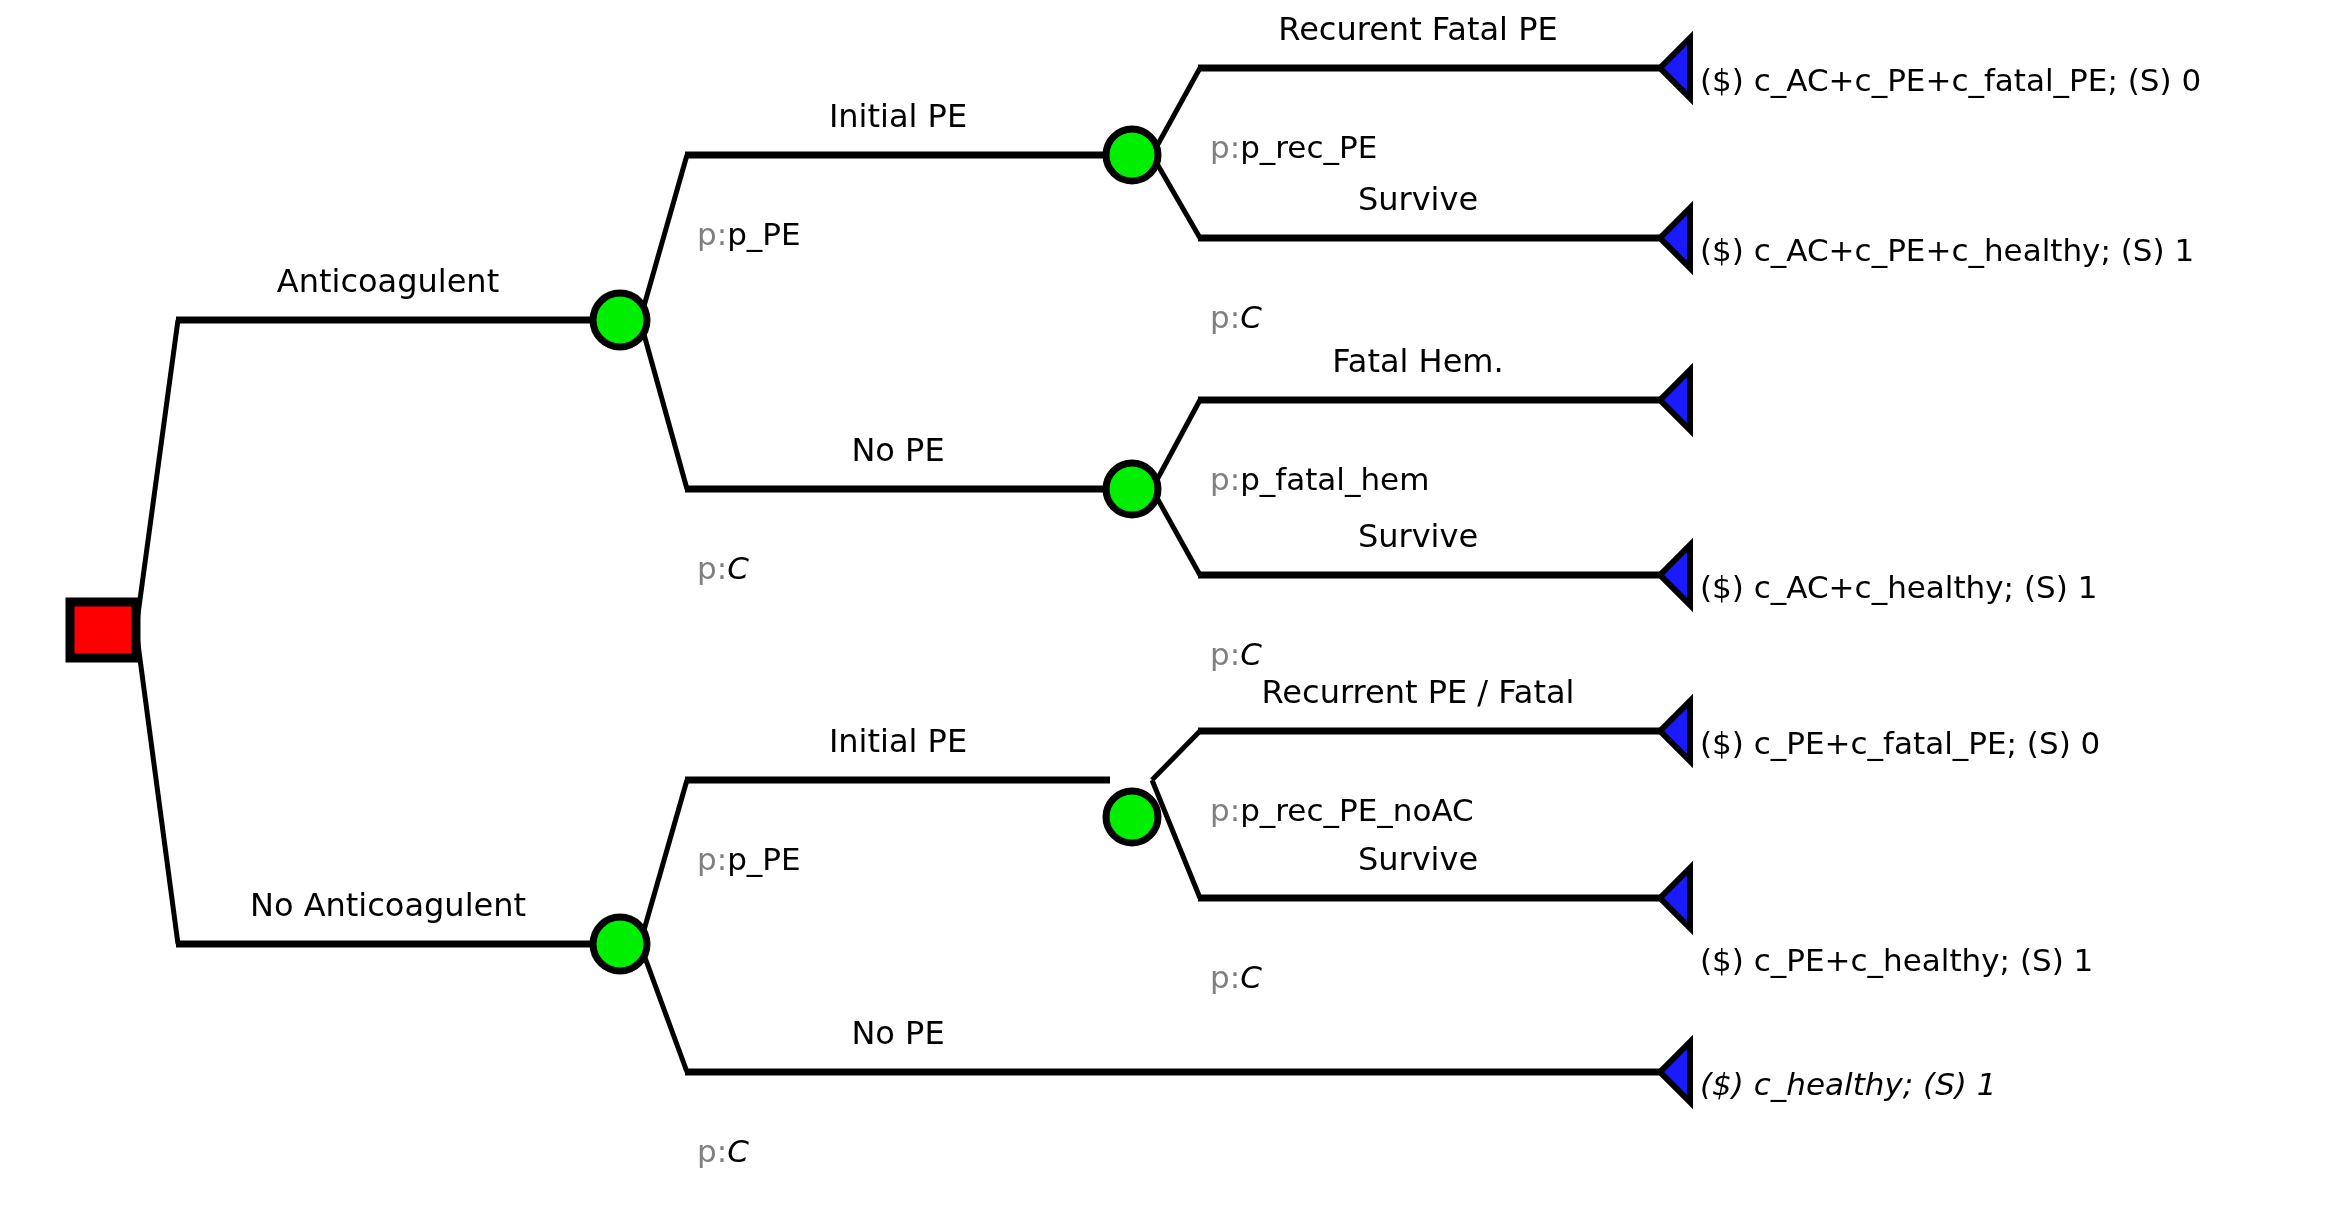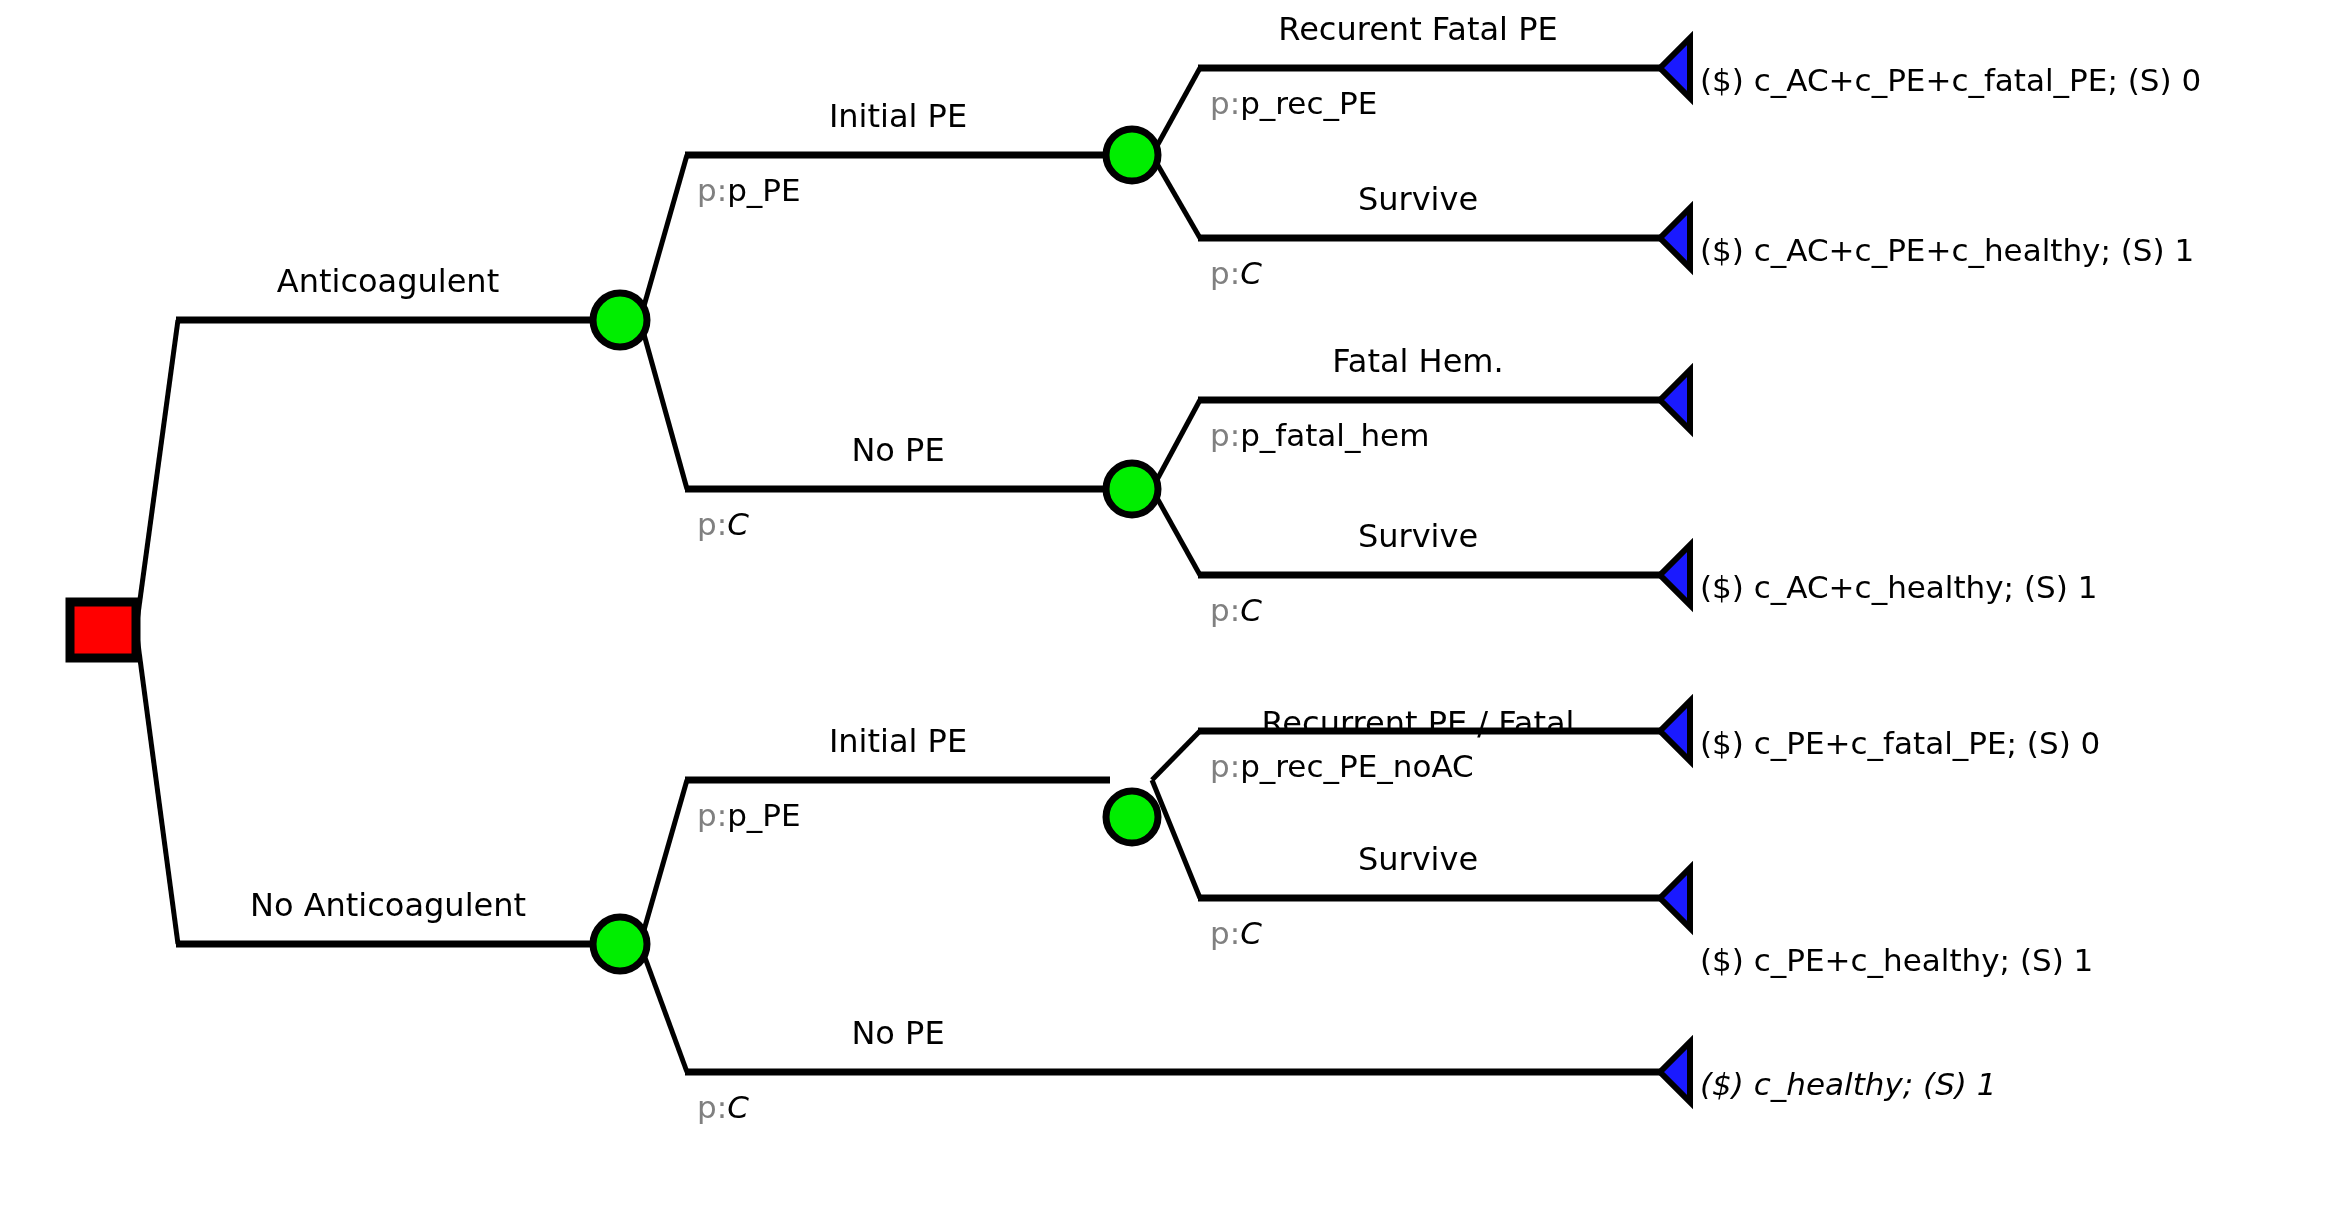--- a/index.html
+++ b/index.html
@@ -41,20 +41,21 @@
     font-family: "DejaVu Sans", "Liberation Sans", sans-serif;
   }
   .branch-label {
     font-size: 32px;
     color: #000000;
     transform: translateX(-50%);
   }
   .prob-label {
     font-size: 31px;
     color: #808080;
+    margin-top: 44px;
   }
   .prob-label .pvar {
     color: #000000;
   }
   .prob-label .pvar.italic {
     font-style: italic;
   }
   .payoff-label {
     font-size: 31px;
     color: #000000;
@@ -132,21 +133,21 @@
   <div class="lbl branch-label" style="left:1418px; top:180px;">Survive</div>
 
   <div class="lbl branch-label" style="left:1418px; top:342px;">Fatal Hem.</div>
 
   <div class="lbl branch-label" style="left:1418px; top:517px;">Survive</div>
 
   <div class="lbl branch-label" style="left:898px; top:722px;">Initial PE</div>
 
   <div class="lbl branch-label" style="left:898px; top:1014px;">No PE</div>
 
-  <div class="lbl branch-label" style="left:1418px; top:673px;margin-top:31px;">Recurrent PE / Fatal</div>
+  <div class="lbl branch-label" style="left:1418px; top:673px;">Recurrent PE / Fatal</div>
 
   <div class="lbl branch-label" style="left:1418px; top:840px;">Survive</div>
 
   <div class="lbl prob-label" style="left:697px; top:172px;">
     <span>p:</span><span class="pvar">p_PE</span>
   </div>
 
   <div class="lbl prob-label" style="left:697px; top:506px;">
     <span>p:</span><span class="pvar italic">C</span>
   </div>

